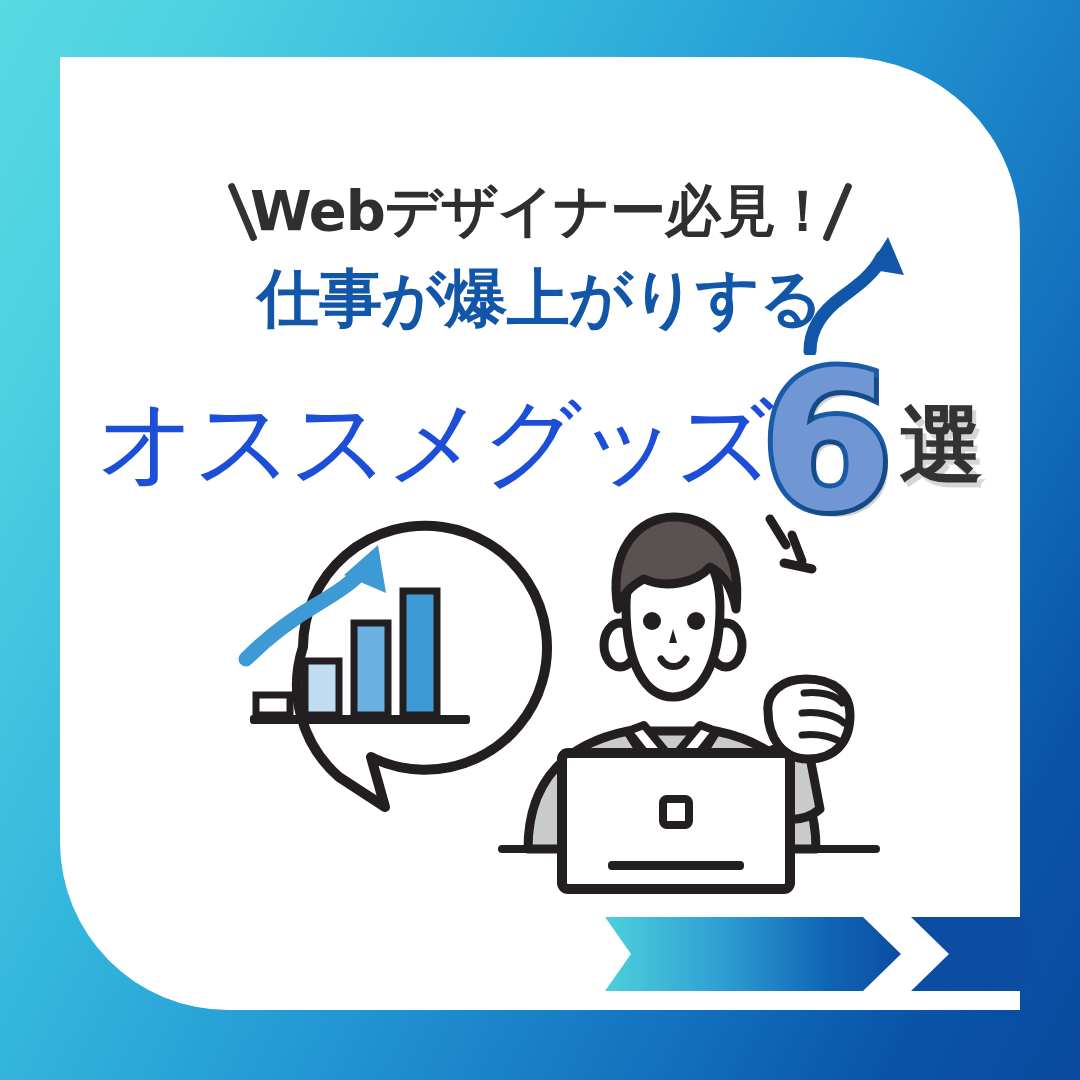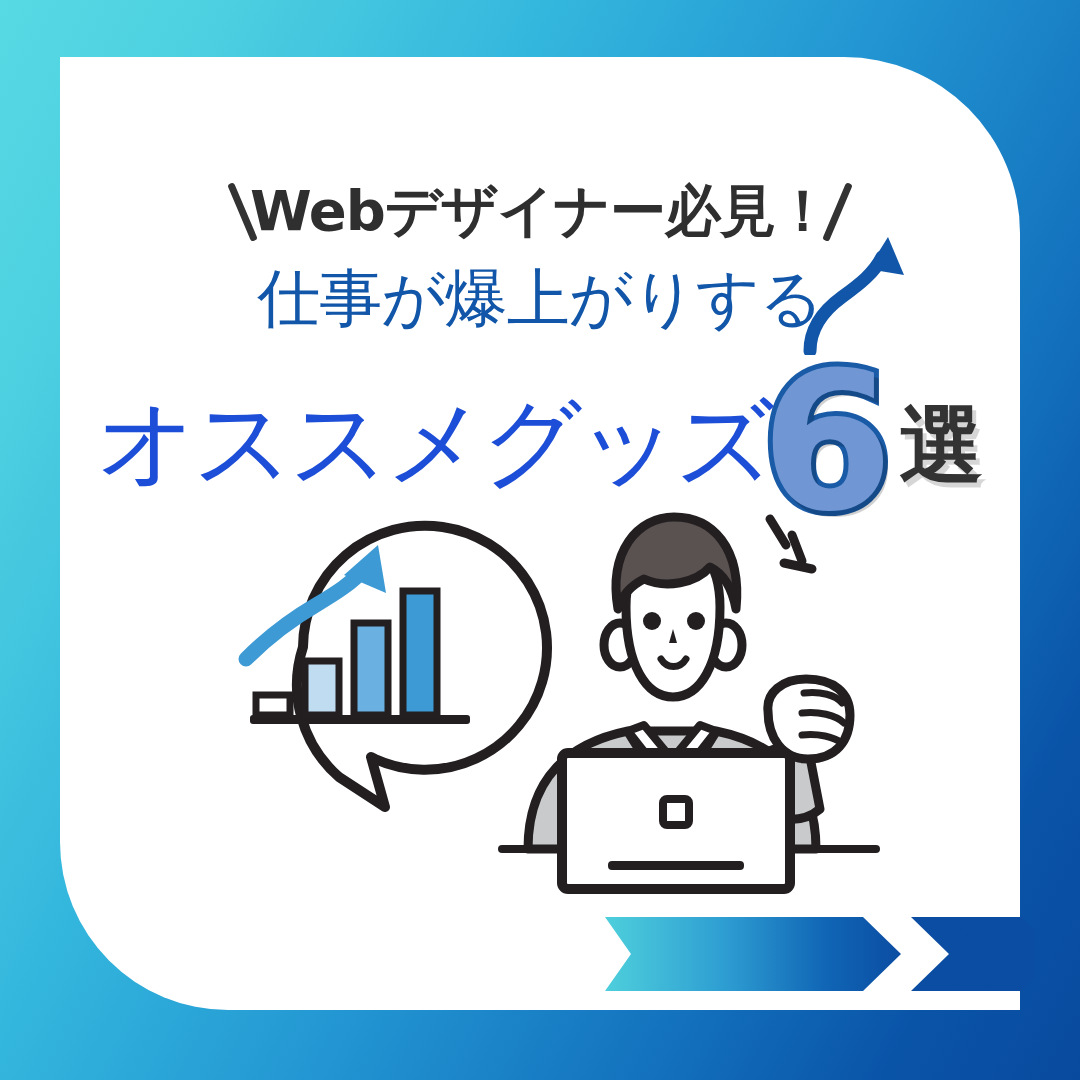--- a/index.html
+++ b/index.html
@@ -36,21 +36,21 @@
     letter-spacing:-1px;white-space:nowrap;
     font-family:"DejaVu Sans","Liberation Sans",sans-serif;
   }
 
   
   .line2-row{
     position:absolute;left:0;top:196px;width:960px;height:92px;
     display:flex;align-items:center;justify-content:center;
   }
   .line2-text{
-    font-size:63px;font-weight:normal;color:#1156a8;
+    font-size:63px;font-weight:bold;color:#1156a8;
     letter-spacing:-1px;white-space:nowrap;
     font-family:"DejaVu Sans","Liberation Sans",sans-serif;
   }
   .curve-arrow{
     position:absolute;left:742px;top:178px;width:110px;height:120px;
     pointer-events:none;
   }
 
   
   .headline-row{

